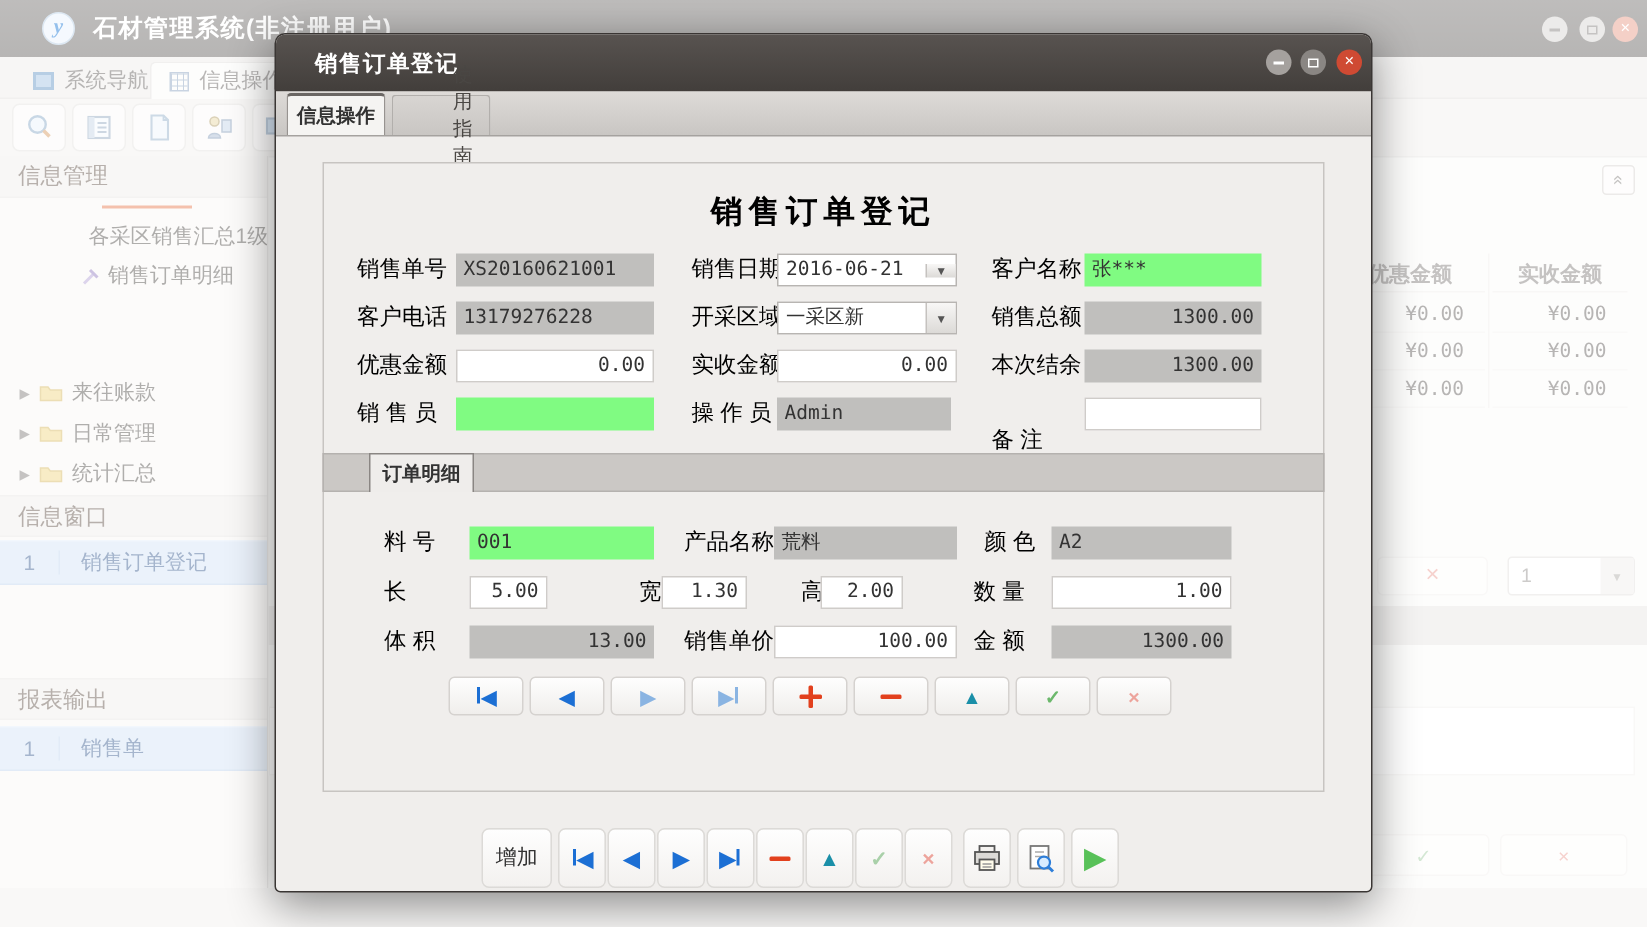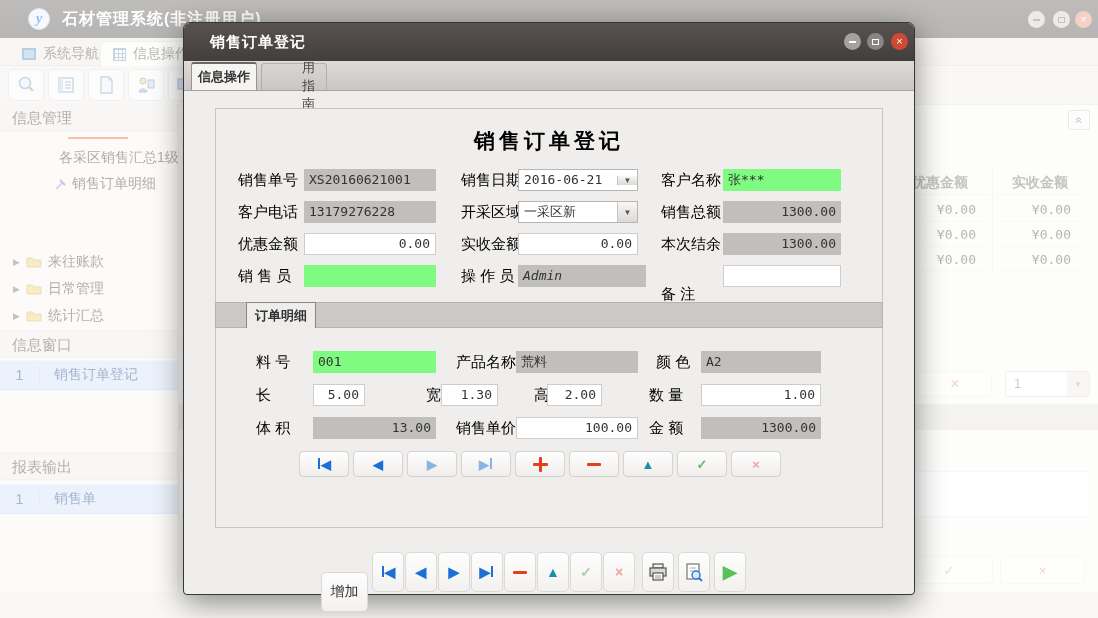--- a/index.html
+++ b/index.html
@@ -301,21 +301,21 @@
   <div class="flbl" style="left:54px;top:210px;">优惠金额</div>
   <div class="fld white num" style="left:120px;top:210px;width:132px;">0.00</div>
   <div class="flbl" style="left:277px;top:210px;">实收金额</div>
   <div class="fld white num" style="left:334px;top:210px;width:120px;">0.00</div>
   <div class="flbl" style="left:477px;top:210px;">本次结余</div>
   <div class="fld gray num" style="left:539px;top:210px;width:118px;">1300.00</div>
 
   <div class="flbl" style="left:54px;top:242px;">销 售 员</div>
   <div class="fld green" style="left:120px;top:242px;width:132px;"></div>
   <div class="flbl" style="left:277px;top:242px;">操 作 员</div>
-  <div class="fld gray" style="left:334px;top:242px;width:128px;font-style:italic;">Admin</div>
+  <div class="fld gray" style="left:334px;top:242px;width:116px;">Admin</div>
   <div class="flbl" style="left:477px;top:260px;">备  注</div>
   <div class="fld white" style="left:539px;top:242px;width:118px;"></div>
 
   <div class="dtab-strip">
     <div class="dtab">订单明细</div>
   </div>
 
   <div class="flbl" style="left:72px;top:328px;">料 号</div>
   <div class="fld green" style="left:129px;top:328px;width:123px;">001</div>
   <div class="flbl" style="left:272px;top:328px;">产品名称</div>
@@ -360,21 +360,21 @@
   <div class="nbtn" style="left:439px;">
       <span class="c-teal">▲</span>
     </div>
   <div class="nbtn" style="left:493px;">
       <span class="c-green">✓</span>
     </div>
   <div class="nbtn" style="left:547px;">
       <span class="c-salmon">×</span>
     </div>
 
-  <div class="bbtn" style="left:137px;width:47px;font-weight:normal;margin-top:20px;">增加</div>
+  <div class="bbtn" style="left:137px;width:47px;font-weight:normal;">增加</div>
   <div class="bbtn" style="left:188px;">
       <span class="c-blue"><span class="vbar"></span><span>◀</span></span>
     </div>
   <div class="bbtn" style="left:221px;">
       <span class="c-blue">◀</span>
     </div>
   <div class="bbtn" style="left:254px;">
       <span class="c-blue">▶</span>
     </div>
   <div class="bbtn" style="left:287px;">

